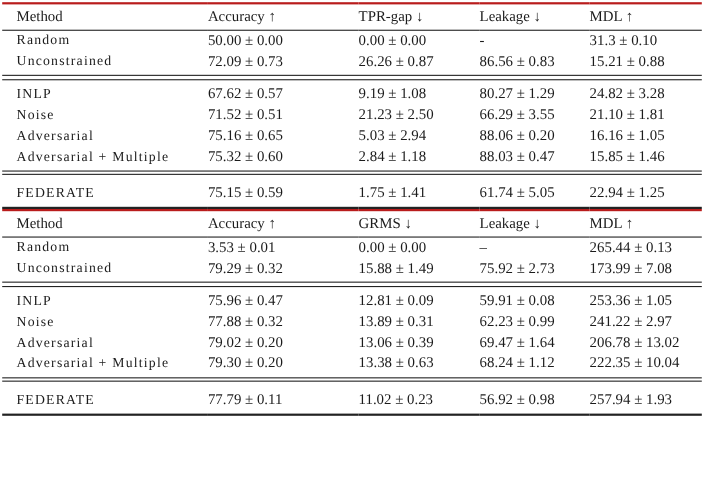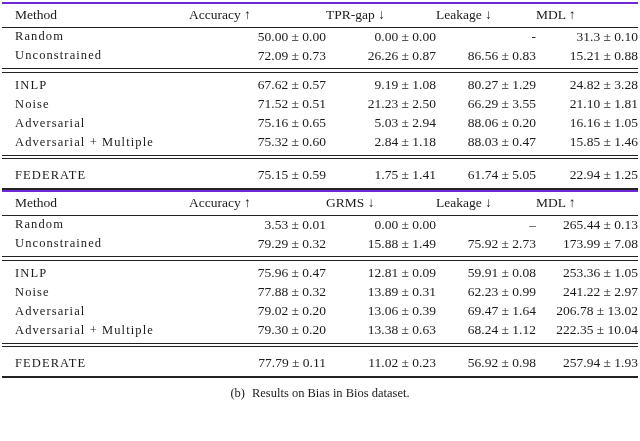--- a/index.html
+++ b/index.html
@@ -4,42 +4,42 @@
 <style>
   html,body{margin:0;padding:0;}
   body{
     width:640px;height:441px;overflow:hidden;background:#ffffff;
     color:#1b1b1b;font-family:"Liberation Serif",serif;
   }
   .sheet{padding-top:2px;width:640px;}
   table.results{
     border-collapse:collapse;table-layout:fixed;
     width:636px;margin:0 2px;
-    border-top:2px solid #6d28d9;
+    border-top:2px solid #b91c1c;
     border-bottom:2px solid #222222;
   }
   col.c-method{width:187px;}
   col.c1{width:137px;}
   col.c2{width:110px;}
   col.c3{width:100px;}
   col.c4{width:102px;}
   th,td{padding:0;vertical-align:middle;font-weight:normal;}
   tr.header-row{height:24px;}
   tr.header-row th{
     font-size:13.5px;text-align:left;padding-right:8px;
     border-bottom:1.5px solid #222222;white-space:nowrap;
   }
   tr.header-row th.method-h{text-align:left;padding-left:13px;padding-right:0;}
   tr.data-row{height:19px;}
   tr.federate-row{height:27px;}
   td.method-cell{
     font-family:Liberation Serif, serif;
     font-size:12.5px;letter-spacing:1.1px;padding-left:13px;white-space:nowrap;
   }
-  td.num-cell{font-size:13.5px;text-align:right;white-space:nowrap;}
+  td.num-cell{font-size:13.5px;text-align:left;white-space:nowrap;}
   tr.rule-row td{padding:0;line-height:0;}
   .double-rule{
     height:2.6px;margin:3px 0;
     border-top:1.4px solid #222222;border-bottom:1.4px solid #222222;
   }
   .caption{
     text-align:center;font-size:12.5px;color:#1b1b1b;
     margin:8px 0 7px 0;
   }
   .cap-text{margin-left:7px;}
@@ -203,17 +203,14 @@
       <tr class="data-row federate-row">
         <td class="method-cell">FEDERATE</td>
         <td class="num-cell">77.79 ± 0.11</td>
         <td class="num-cell">11.02 ± 0.23</td>
         <td class="num-cell">56.92 ± 0.98</td>
         <td class="num-cell">257.94 ± 1.93</td>
       </tr>
     </tbody>
   </table>
 
-  <div class="caption">
-    <span>(b)</span><span class="cap-text">Results on Bias in Bios dataset.</span>
-  </div>
 
 </div>
 
 </body></html>

